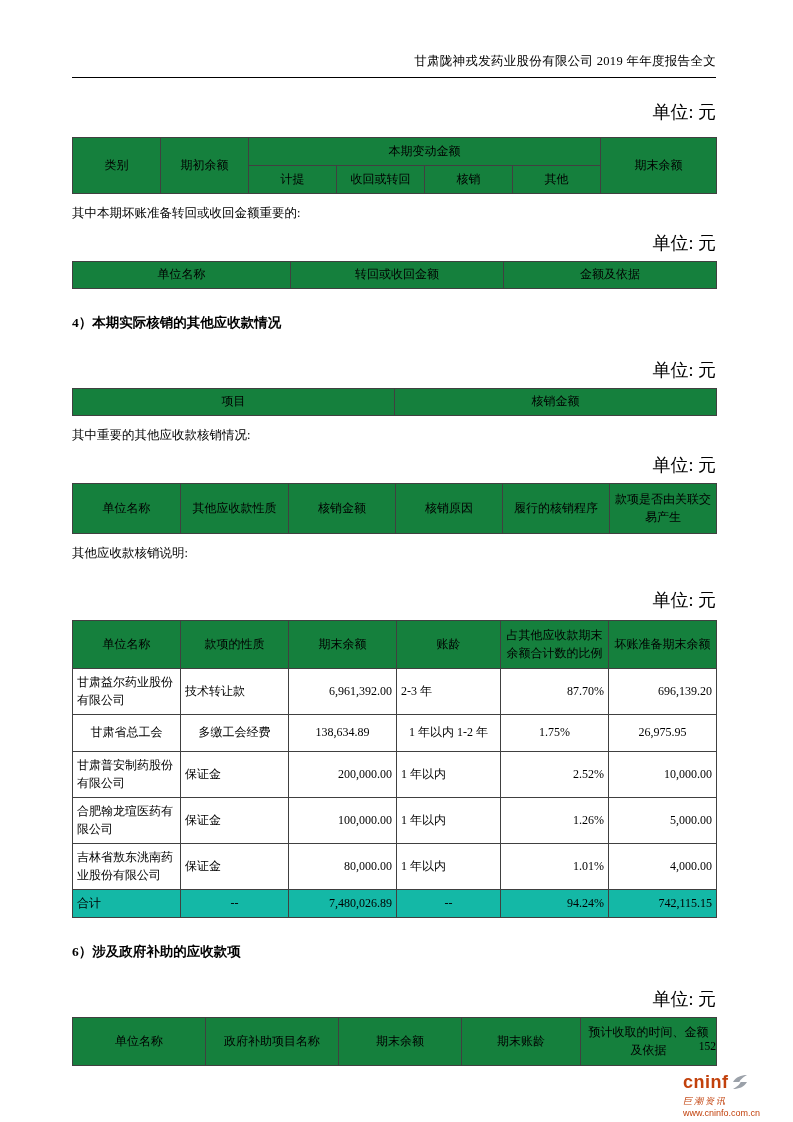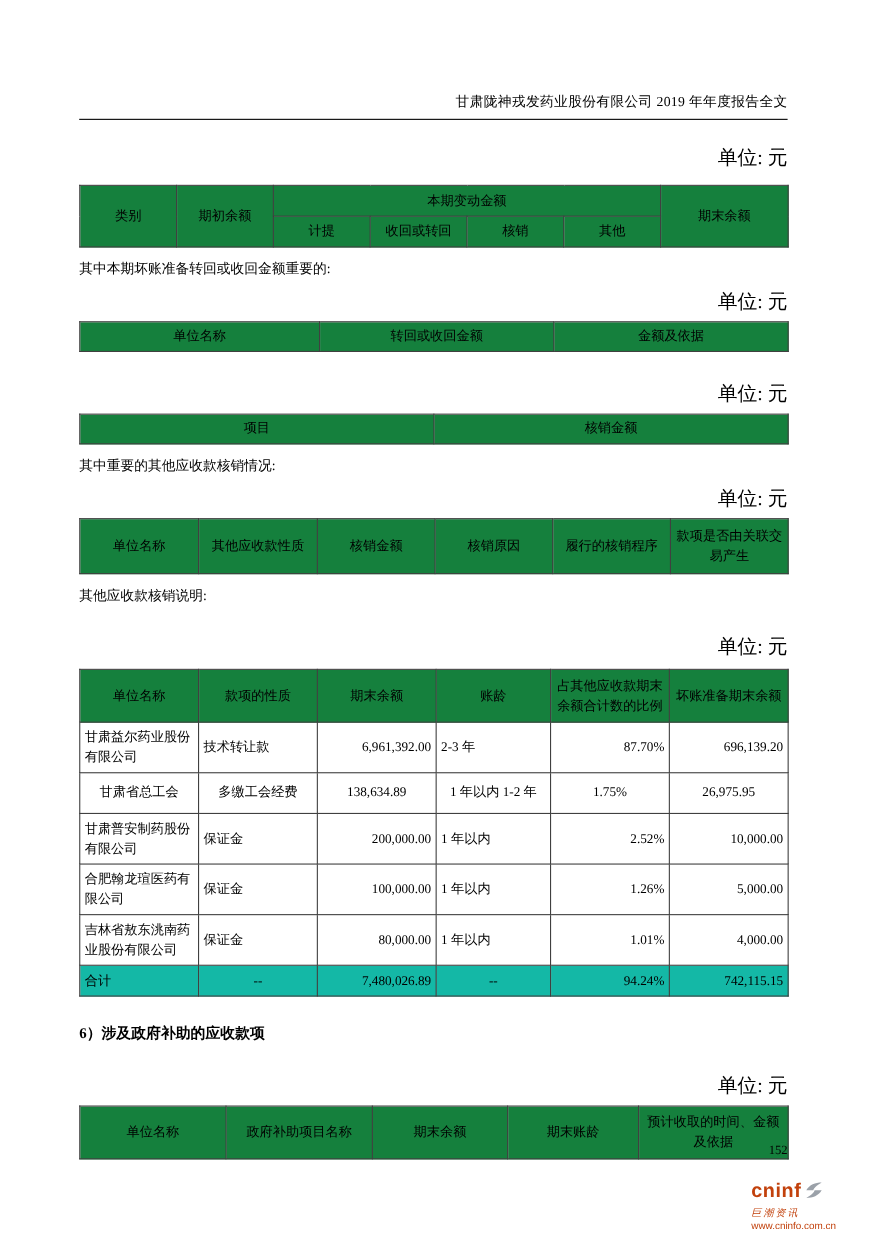--- a/index.html
+++ b/index.html
@@ -4,21 +4,21 @@
 <style>
   * { margin:0; padding:0; box-sizing:border-box; }
   html,body { background:#e8e8e8; }
   body { font-family:"Liberation Serif","DejaVu Serif",serif; color:#000; }
   .page {
     position:relative; width:793px; height:1122px; background:#ffffff;
     margin:0 auto; overflow:hidden;
   }
   .content { position:absolute; left:72px; top:0; width:644px; }
 
-  .doc-header { padding-top:84px; text-align:right; font-size:12.5px; letter-spacing:0.3px; }
+  .doc-header { padding-top:53px; text-align:right; font-size:12.5px; letter-spacing:0.3px; }
   .header-rule { border-bottom:1.6px solid #000; margin-top:7px; }
 
   .unit-label { text-align:right; font-size:18px; }
   .u1 { margin-top:22px; }
   .u2 { margin-top:9px; }
   .u3 { margin-top:26px; }
   .u4 { margin-top:9px; }
   .u5 { margin-top:26px; }
   .u6 { margin-top:26px; }
 
@@ -107,20 +107,21 @@
       </colgroup>
       <tbody>
           <tr class="h27">
         <td class="th">单位名称</td>
         <td class="th">转回或收回金额</td>
         <td class="th">金额及依据</td>
       </tr>
     </tbody>
       </table>
 
+    <div class="section-title">4）本期实际核销的其他应收款情况</div>
     <div class="unit-label u3">单位: 元</div>
 
     <table>
       <colgroup>
         <col style="width:322px">
           <col style="width:322px">
       </colgroup>
       <tbody>
           <tr class="h27">
         <td class="th">项目</td>

